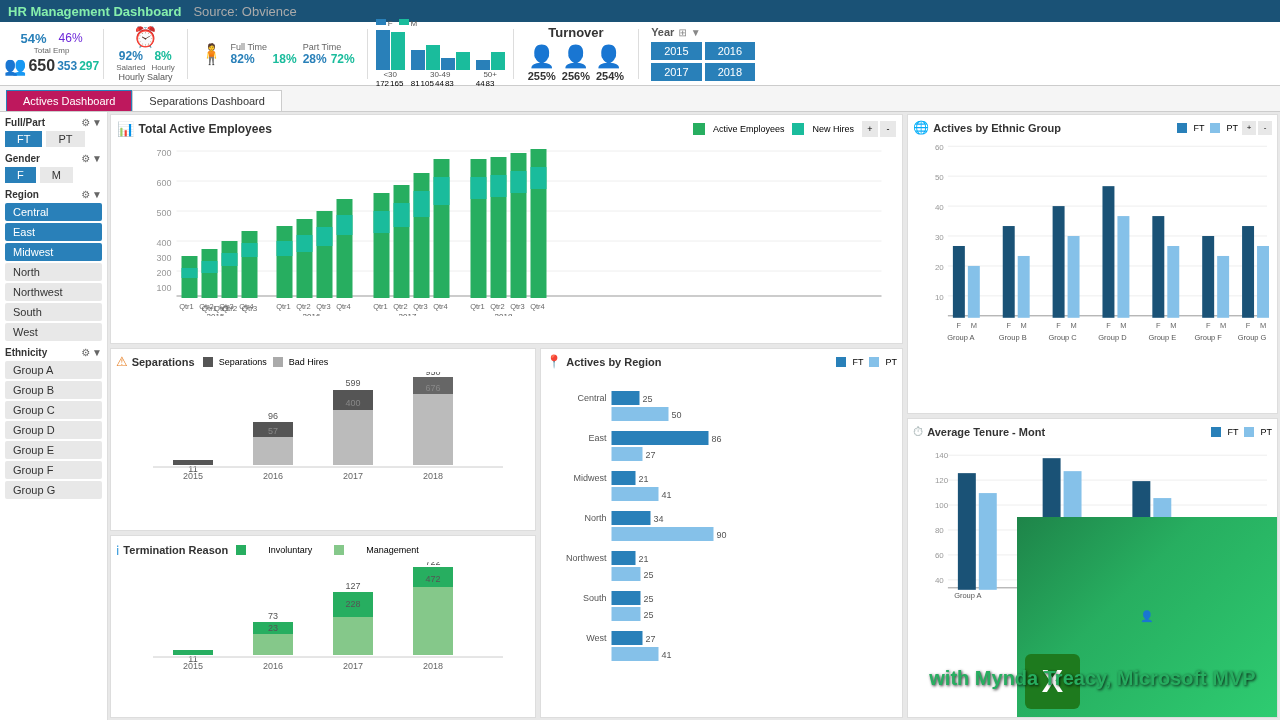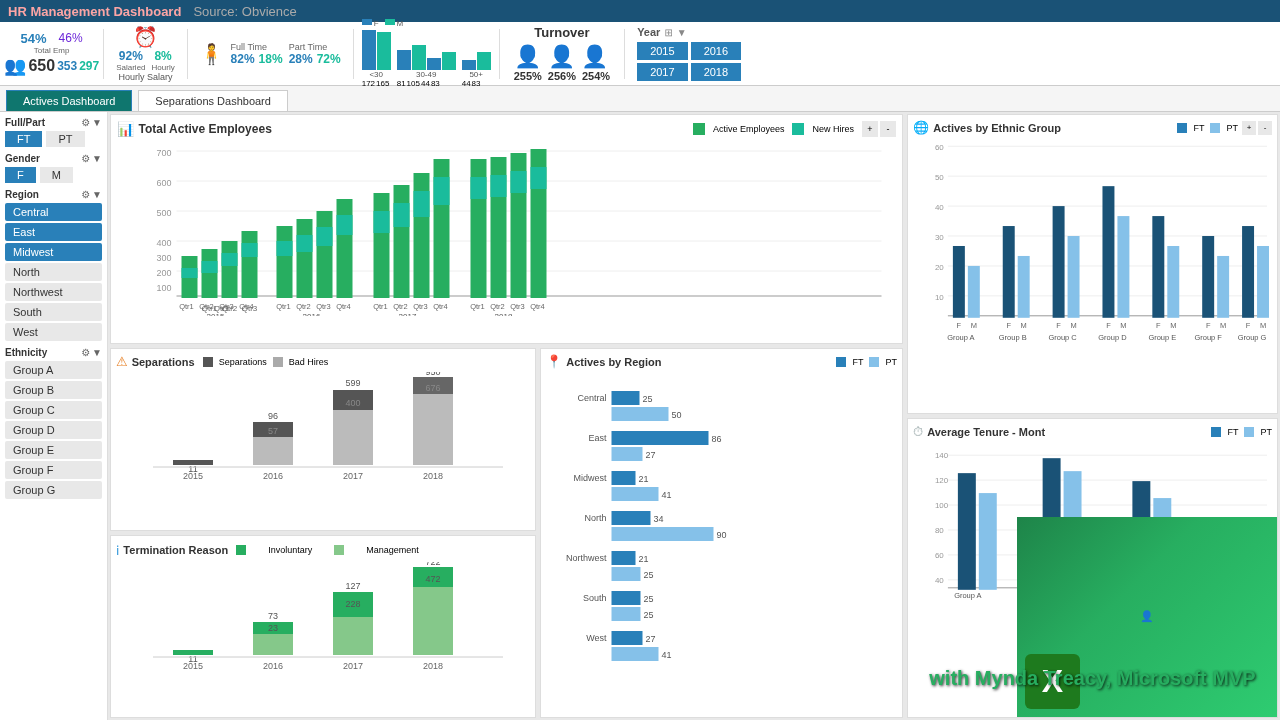--- a/index.html
+++ b/index.html
@@ -6,21 +6,21 @@
     body { font-family: 'Segoe UI', Arial, sans-serif; background: #f0f0f0; width: 1280px; height: 720px; overflow: hidden; font-size: 11px; }
 
     .dashboard { display: flex; flex-direction: column; height: 720px; width: 1280px; background: #e8e8e8; }
   </style>
 </head>
 <body>
 
 <div class="dashboard">
 
   <div style="display:flex; align-items:center; background:#1a5276; padding:2px 8px; height:22px;">
-    <span style="font-size:13px;font-weight:bold;color:#fca5a5;">HR Management Dashboard</span>
+    <span style="font-size:13px;font-weight:bold;color:#86efac;">HR Management Dashboard</span>
     <span style="font-size:13px;color:#aaa;margin-left:12px;">Source: Obvience</span>
   </div>
 
   <div style="display:flex; background:white; border-bottom:1px solid #ccc; height:64px; align-items:center; padding:0 4px; gap:4px;">
 
     <div style="display:flex;flex-direction:column;align-items:center;min-width:50px;">
       <div style="display:flex;gap:12px;align-items:center;">
         <span style="font-size:13px;font-weight:bold;color:#2980b9;">54%</span>
         <span style="font-size:12px;font-weight:normal;color:#6d28d9;">46%</span>
       </div>
@@ -57,21 +57,21 @@
       <div style="font-size:9px;color:#555;writing-mode:horizontal-tb;">Hourly Salary</div>
     </div>
 
     <div style="width:1px;height:50px;background:#ddd;"></div>
 
     <div style="display:flex;flex-direction:column;align-items:center;padding:0 8px;">
       <div style="display:flex;gap:6px;align-items:center;">
         <span style="font-size:20px;color:#2980b9;">🧍</span>
         <div>
           <div style="font-size:9px;color:#666;">Full Time</div>
-          <div style="display:flex;gap:4px;">
+          <div style="display:flex;gap:18px;">
             <span style="font-size:12px;font-weight:bold;color:#2980b9;">82%</span>
             <span style="font-size:12px;font-weight:bold;color:#1abc9c;">18%</span>
           </div>
         </div>
         <div>
           <div style="font-size:9px;color:#666;">Part Time</div>
           <div style="display:flex;gap:4px;">
             <span style="font-size:12px;font-weight:bold;color:#2980b9;">28%</span>
             <span style="font-size:12px;font-weight:bold;color:#1abc9c;">72%</span>
           </div>
@@ -154,21 +154,21 @@
       <div style="display:grid;grid-template-columns:1fr 1fr;gap:3px;margin-top:4px;">
         <button style="padding:3px 6px;background:#2980b9;color:white;border:none;font-size:11px;cursor:pointer;">2015</button>
         <button style="padding:3px 6px;background:#2980b9;color:white;border:none;font-size:11px;cursor:pointer;">2016</button>
         <button style="padding:3px 6px;background:#2980b9;color:white;border:none;font-size:11px;cursor:pointer;">2017</button>
         <button style="padding:3px 6px;background:#2980b9;color:white;border:none;font-size:11px;cursor:pointer;">2018</button>
       </div>
     </div>
   </div>
 
   <div style="display:flex;background:#f5f5f5;border-bottom:1px solid #ccc;height:26px;align-items:flex-end;padding:0 6px;">
-    <div style="padding:4px 16px;font-size:11px;cursor:pointer;background:#0f766e;color:white;border:1px solid #2980b9;border-bottom:none;margin-right:6px;">Actives Dashboard</div>
+    <div style="padding:4px 16px;font-size:11px;cursor:pointer;background:#be185d;color:white;border:1px solid #2980b9;border-bottom:none;margin-right:0;">Actives Dashboard</div>
     <div style="padding:4px 16px;font-size:11px;cursor:pointer;background:white;color:#333;border:1px solid #ccc;border-bottom:none;margin-right:2px;">Separations Dashboard</div>
   </div>
 
   <div style="display:flex;flex:1;overflow:hidden;">
 
     <div style="width:108px;background:white;border-right:1px solid #ddd;padding:5px;overflow-y:auto;flex-shrink:0;">
 
       <div style="margin-bottom:6px;">
         <div style="display:flex;align-items:center;justify-content:space-between;margin-bottom:3px;">
           <span style="font-size:10px;font-weight:bold;color:#333;">Full/Part</span>

